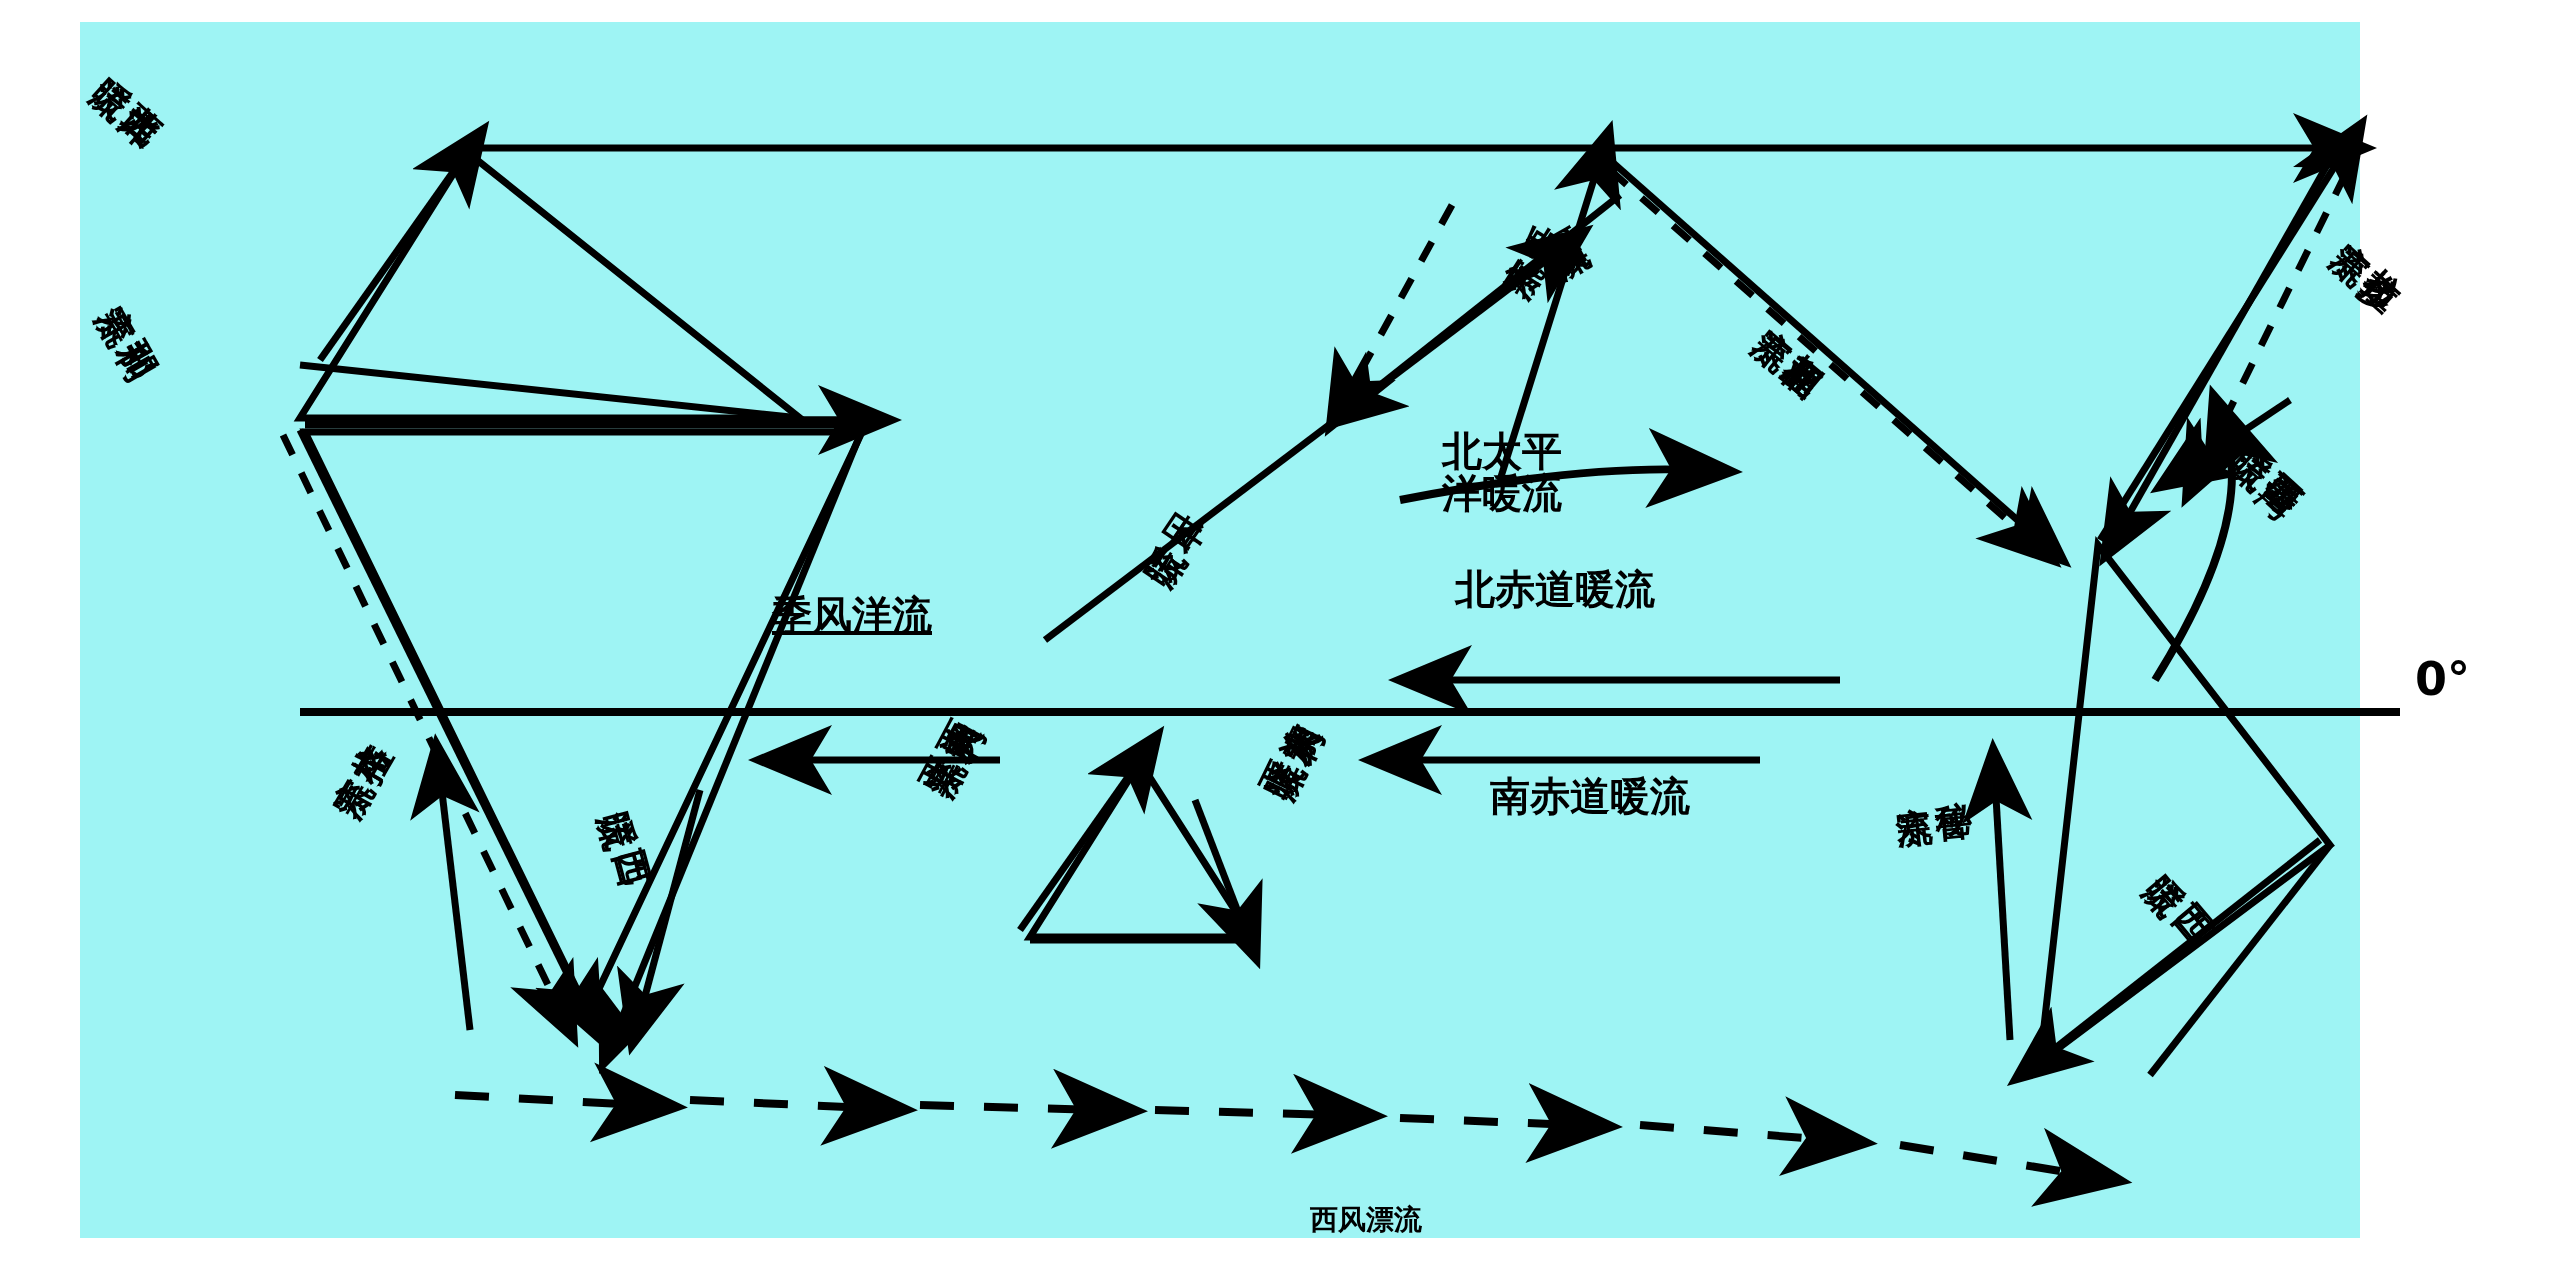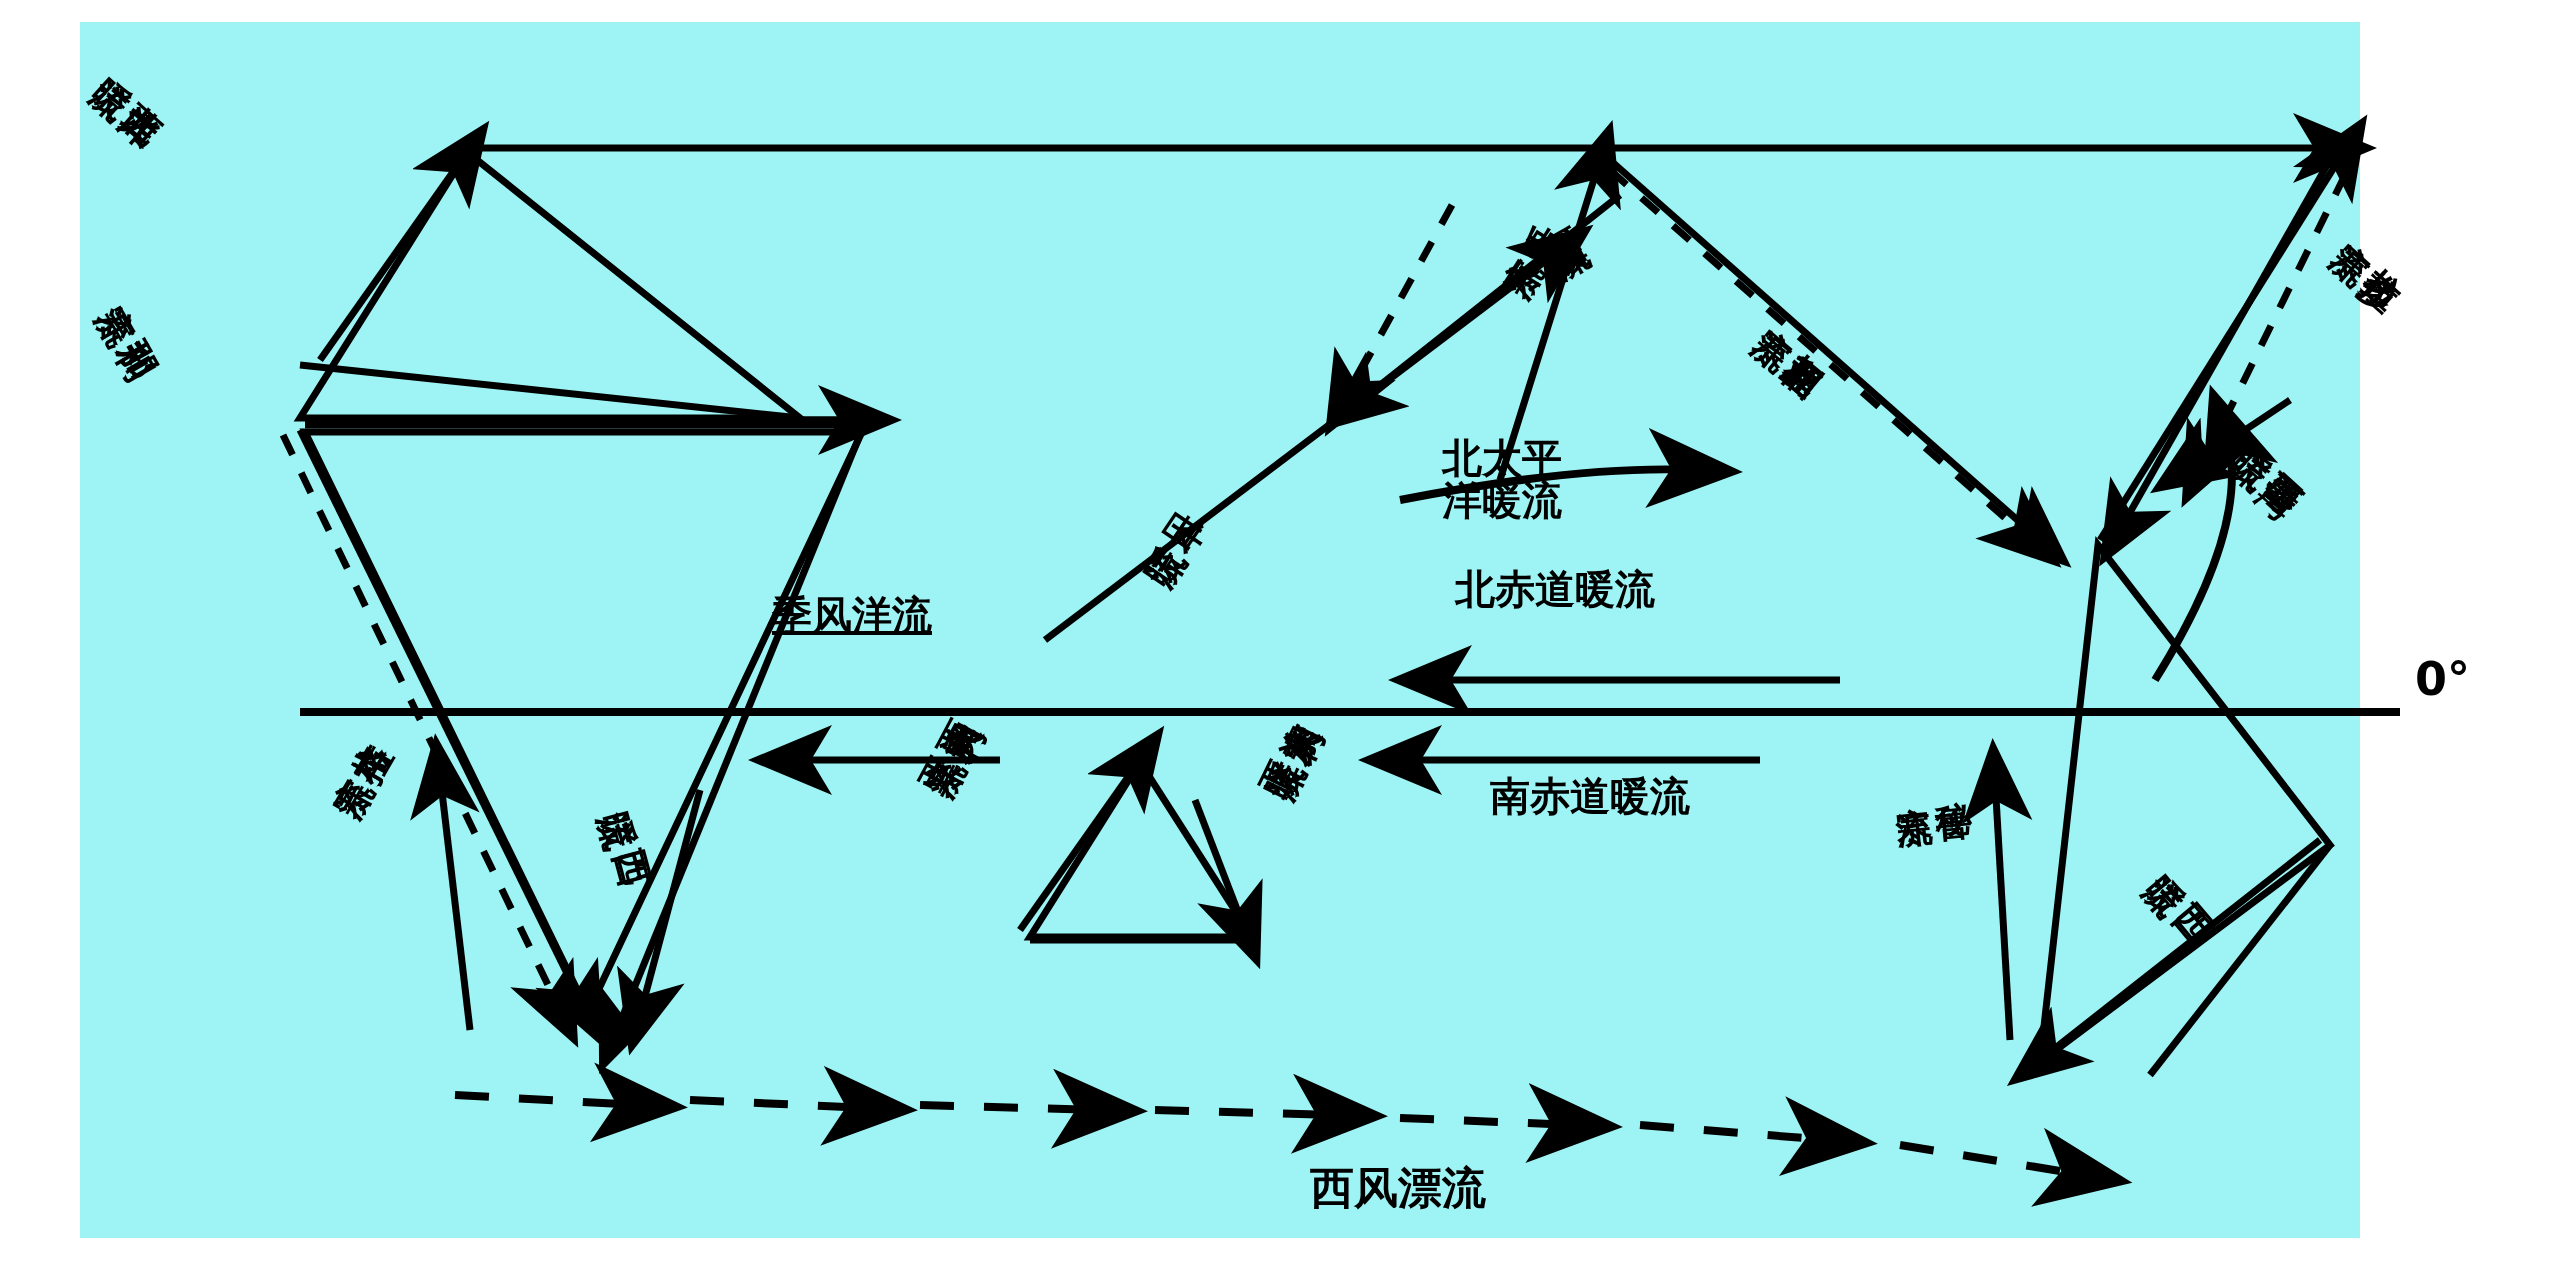--- a/index.html
+++ b/index.html
@@ -5,21 +5,21 @@
   html,body{margin:0;padding:0;background:#ffffff;}
   body{font-family:"Liberation Sans","DejaVu Sans",sans-serif;}
   #stage{position:relative;width:2562px;height:1280px;background:#ffffff;overflow:hidden;}
   #ocean{position:absolute;left:80px;top:22px;width:2280px;height:1216px;background:#9ef4f4;}
   svg#lines{position:absolute;left:0;top:0;width:2562px;height:1280px;pointer-events:none;}
   .lbl{position:absolute;color:#000;font-weight:700;line-height:1.05;white-space:nowrap;
        font-family:"DejaVu Sans","Liberation Sans",sans-serif;}
   .vert{writing-mode:vertical-rl;text-orientation:upright;letter-spacing:2px;}
   .s36{font-size:36px;}
   .s40{font-size:40px;}
-  .s44{font-size:44px;}
+  .s44{font-size:28px;margin-top:40px;}
   .two{display:flex;flex-direction:row-reverse;gap:2px;}
   .two > span{writing-mode:vertical-rl;text-orientation:upright;letter-spacing:2px;}
   .eqmark{font-size:46px;font-weight:700;}
 </style>
 </head>
 <body>
 
 <div id="stage">
 
   <div id="ocean"></div>
@@ -158,21 +158,21 @@
 
   <div class="lbl s36 vert" style="left:1524px;top:218px;transform:rotate(-30deg);transform-origin:left top;">阿拉斯加暖流</div>
 
   <div class="lbl s36" style="left:1790px;top:300px;transform:rotate(40deg);transform-origin:left top;">
     <div class="two">
       <span>加利福尼亚</span>
       <span>寒流</span>
     </div>
   </div>
 
-  <div class="lbl s40" style="left:1442px;top:430px;text-align:center;margin-top:7px;">
+  <div class="lbl s40" style="left:1442px;top:430px;text-align:center;">
     <div>北太平</div>
     <div>洋暖流</div>
   </div>
 
   <div class="lbl s40" style="left:1455px;top:568px;">北赤道暖流</div>
 
   <div class="lbl s40" style="left:1490px;top:775px;text-align:right;">南赤道暖流</div>
 
   <div class="lbl s36" style="left:2370px;top:215px;transform:rotate(42deg);transform-origin:left top;">
     <div class="two">

